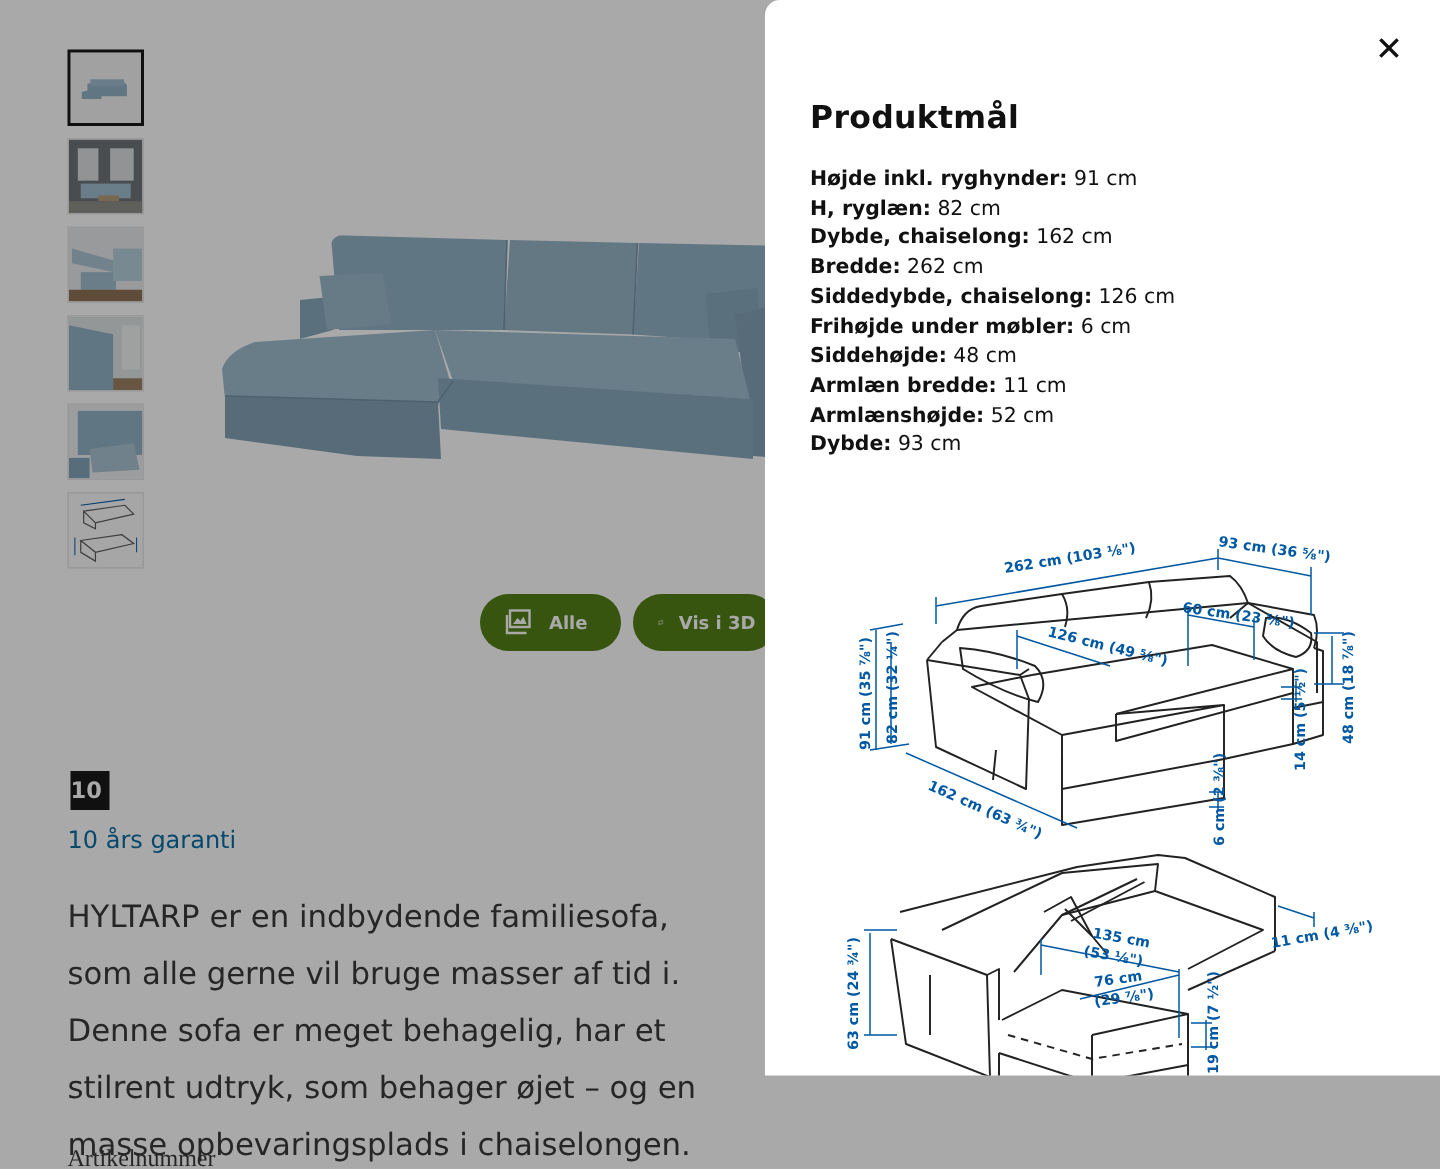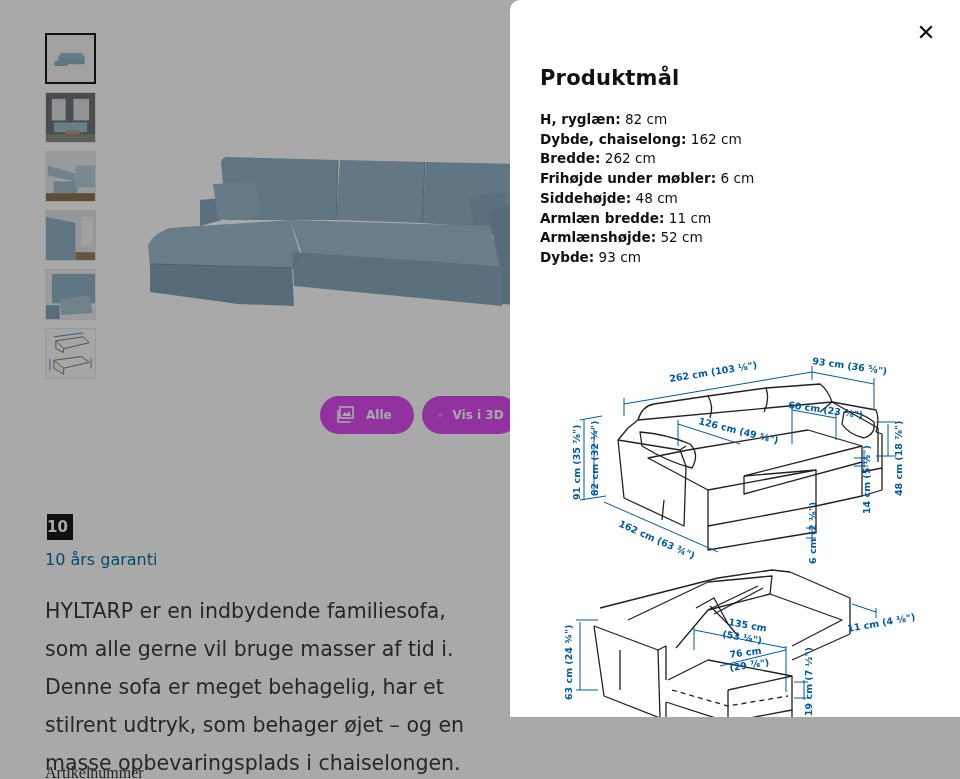--- a/index.html
+++ b/index.html
@@ -10,21 +10,21 @@
     .page { position: absolute; left: 0; top: 0; width: 960px; height: 779px; background: #ffffff; }
     .thumbs { position: absolute; left: 45px; top: 33px; width: 52px; }
     .thumb { width: 51px; height: 51px; margin-bottom: 8px; border: 1px solid #e6e6e6; background: #f5f5f5; position: relative; overflow: hidden; }
     .thumb.active { border: 2px solid #111; }
     .thumb svg { position: absolute; left: 0; top: 0; width: 100%; height: 100%; }
 
     .hero { position: absolute; left: 130px; top: 120px; width: 400px; height: 250px; }
     .hero svg { width: 100%; height: 100%; }
 
     .media-btns { position: absolute; left: 320px; top: 396px; display: flex; gap: 8px; }
-    .media-btn { height: 38px; border-radius: 19px; background: #d946ef; color: #fff; display: flex; align-items: center; gap: 10px; padding: 0 22px 0 16px; font-size: 12px; font-weight: bold; white-space: nowrap; }
+    .media-btn { height: 38px; border-radius: 19px; background: #4d7c0f; color: #fff; display: flex; align-items: center; gap: 10px; padding: 0 22px 0 16px; font-size: 12px; font-weight: bold; white-space: nowrap; }
     .media-btn svg { width: 20px; height: 20px; }
     #btn-3d { padding-right: 14px; width: 96px; overflow: hidden; }
 
     .warranty-badge { position: absolute; left: 47px; top: 514px; width: 26px; height: 26px; background: #111; color: #fff; font-size: 15px; font-weight: bold; line-height: 26px; }
     .warranty-text { position: absolute; left: 45px; top: 550px; font-size: 16px; color: #0369a1; }
     .desc { position: absolute; left: 45px; top: 592px; width: 440px; font-size: 20.5px; line-height: 38px; color: #333; }
     .art-label { position: absolute; left: 45px; top: 764px; font-size: 16px; color: #333; font-family: Liberation Serif, serif; }
 
     .overlay { position: absolute; left: 0; top: 0; width: 960px; height: 779px; background: rgba(17,17,17,0.36); }
 
@@ -152,23 +152,25 @@
 
   <div class="art-label">Artikelnummer</div>
 </div>
 
 <div class="overlay"></div>
 
 <div class="panel">
   <h2 class="panel-title">Produktmål</h2>
 
   <ul class="dims">
+    <li><b>Højde inkl. ryghynder:</b> <span>91 cm</span></li>
     <li><b>H, ryglæn:</b> <span>82 cm</span></li>
     <li><b>Dybde, chaiselong:</b> <span>162 cm</span></li>
     <li><b>Bredde:</b> <span>262 cm</span></li>
+    <li><b>Siddedybde, chaiselong:</b> <span>126 cm</span></li>
     <li><b>Frihøjde under møbler:</b> <span>6 cm</span></li>
     <li><b>Siddehøjde:</b> <span>48 cm</span></li>
     <li><b>Armlæn bredde:</b> <span>11 cm</span></li>
     <li><b>Armlænshøjde:</b> <span>52 cm</span></li>
     <li><b>Dybde:</b> <span>93 cm</span></li>
   </ul>
 
   <div class="diagram">
     
     <svg viewBox="0 0 374 392">

